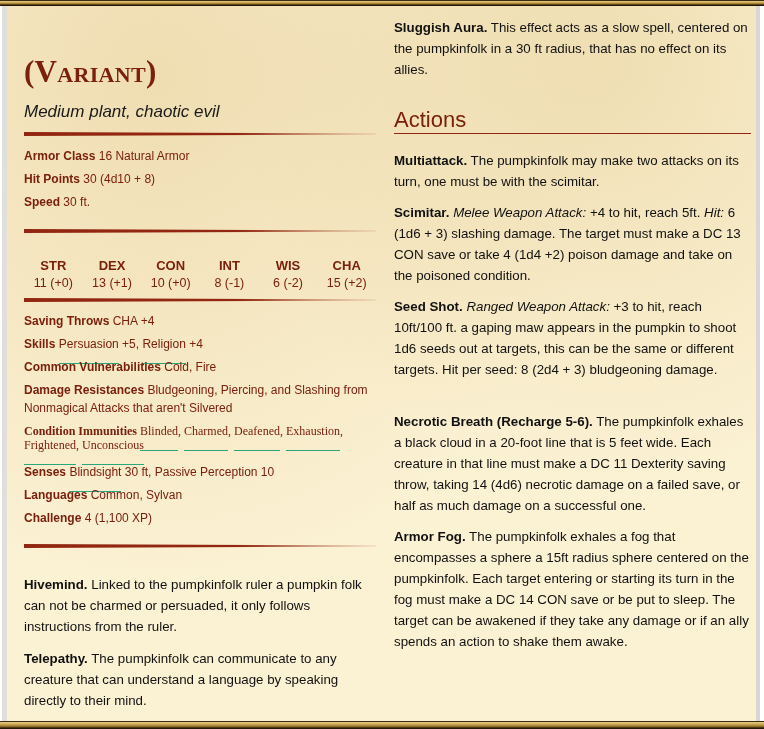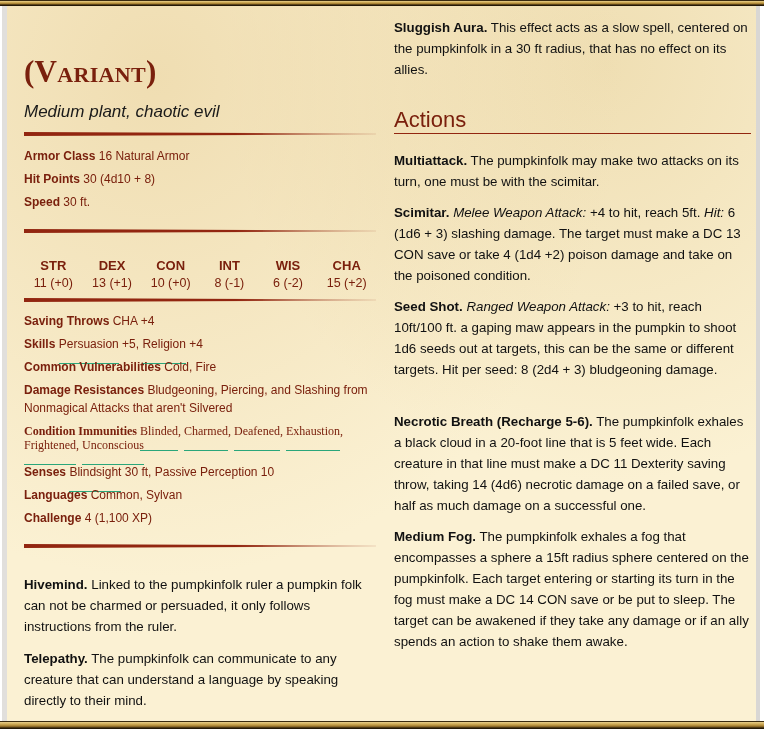--- a/index.html
+++ b/index.html
@@ -198,18 +198,18 @@
         <i>Melee Weapon Attack:</i><span> +4 to hit, reach 5ft. </span><i>Hit:</i><span> 6 (1d6 + 3) slashing damage. The target must make a DC 13 CON save or take 4 (1d4 +2) poison damage and take on the poisoned condition.</span>
       </div>
       <div class="para" style="top:290px">
         <b>Seed Shot.</b>
         <i>Ranged Weapon Attack:</i><span> +3 to hit, reach 10ft/100 ft. a gaping maw appears in the pumpkin to shoot  1d6 seeds out at targets, this can be the same or different targets. Hit per seed: 8 (2d4 + 3) bludgeoning damage.</span>
       </div>
       <div class="para" style="top:405px">
         <b>Necrotic Breath (Recharge 5-6).</b><span> The pumpkinfolk exhales a black cloud in a 20-foot line that is 5 feet wide. Each creature in that line must make a DC 11 Dexterity saving throw, taking 14 (4d6) necrotic damage on a failed save, or half as much damage on a successful one.</span>
       </div>
       <div class="para" style="top:520px">
-        <b>Medium Fog.</b><span> The pumpkinfolk exhales a fog that encompasses a sphere a 15ft radius sphere centered on the pumpkinfolk. Each target entering or starting its turn in the fog must make a DC 14 CON save or be put to sleep. The target can be awakened if they take any damage or if an ally spends an action to shake them awake.</span>
+        <b>Armor Fog.</b><span> The pumpkinfolk exhales a fog that encompasses a sphere a 15ft radius sphere centered on the pumpkinfolk. Each target entering or starting its turn in the fog must make a DC 14 CON save or be put to sleep. The target can be awakened if they take any damage or if an ally spends an action to shake them awake.</span>
       </div>
     </div>
   </div>
   <div class="bar bottom"></div>
 </div>
 
 </body></html>

